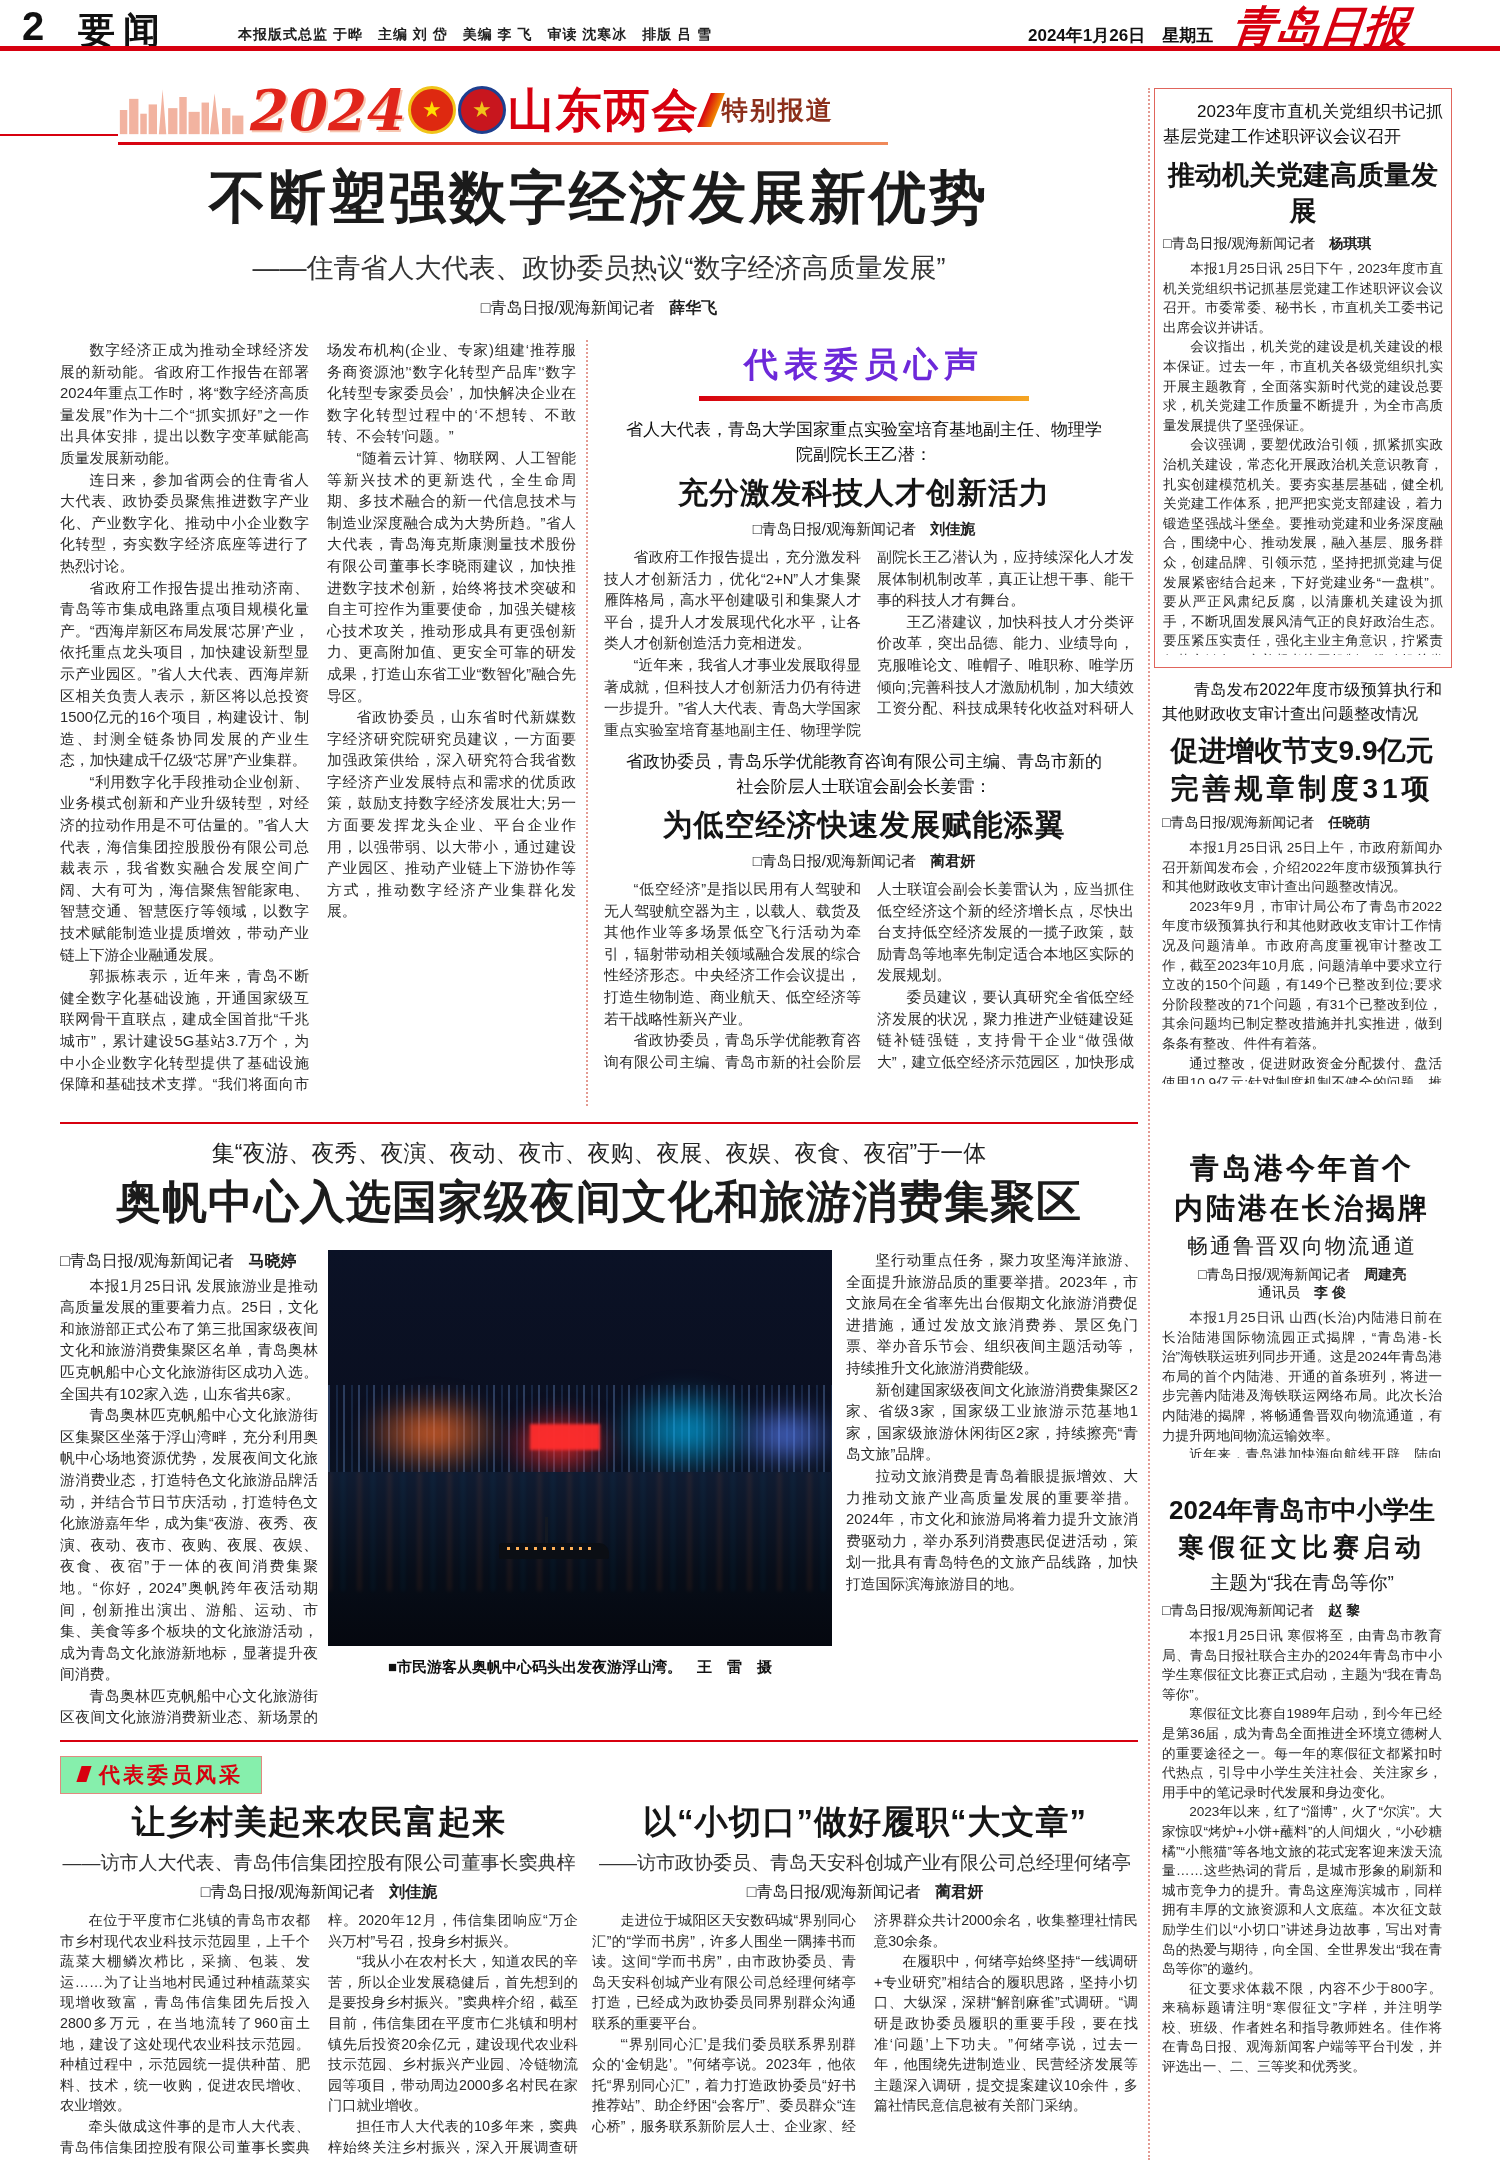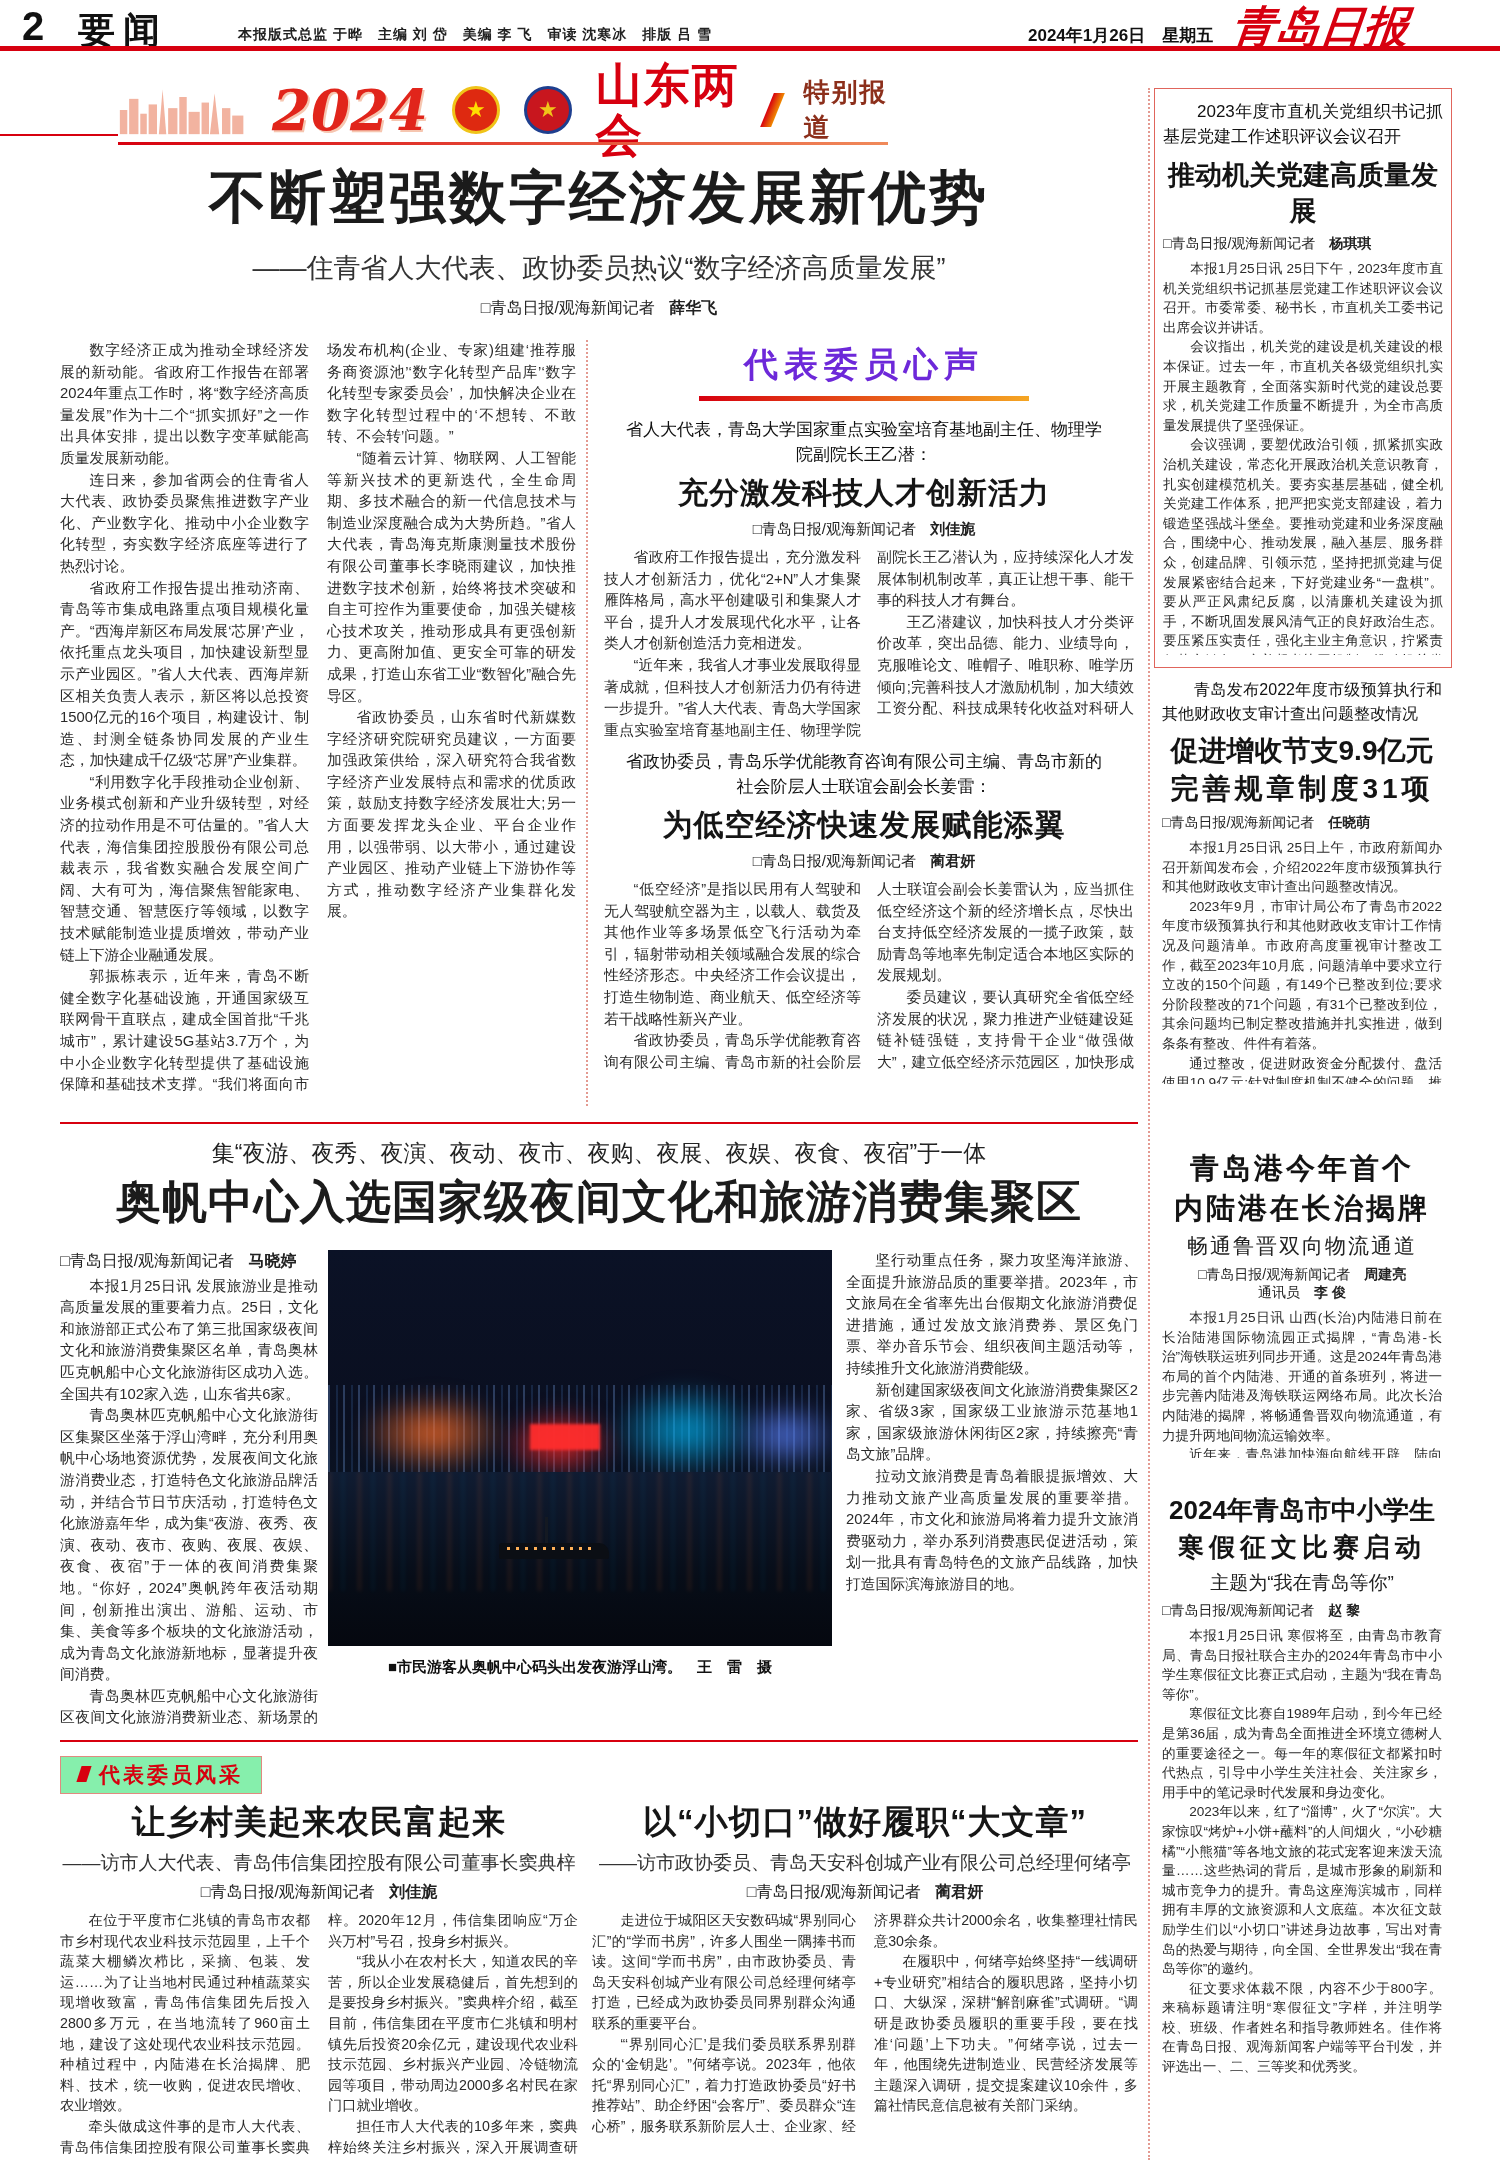--- a/index.html
+++ b/index.html
@@ -13,21 +13,21 @@
   .credits{left:238px;top:26px;font-size:14px;font-weight:bold;color:#222;letter-spacing:1px;}
   .issuedate{left:1028px;top:24px;font-size:17px;font-weight:bold;color:#111;}
   .masthead{left:1232px;top:-2px;font-size:44px;font-weight:bold;color:#d7000f;
             font-family:"DejaVu Serif","Liberation Serif",serif;font-style:italic;transform:skewX(-6deg);}
   .mainrule{left:0;top:46px;width:1500px;height:5px;background:#d7000f;}
 
   
   .vdot{left:1148px;top:88px;height:2072px;width:0;border-left:2px dotted #e39a91;}
 
   
-  .banner{left:118px;top:80px;width:770px;height:60px;display:flex;align-items:center;gap:24px;}
+  .banner{left:118px;top:80px;width:770px;height:60px;display:flex;align-items:center;gap:2px;}
   .skyline{width:130px;height:52px;flex:none;}
   .b-year{font-family:"DejaVu Serif","Liberation Serif",serif;font-size:56px;font-weight:bold;
           font-style:italic;color:#e1251b;line-height:56px;text-shadow:2px 2px 0 #f6c6b0;}
   .emblem{width:42px;height:42px;border-radius:50%;flex:none;display:flex;align-items:center;justify-content:center;font-size:22px;}
   .emblem.nat{background:#de2910;border:3px solid #f0c419;color:#ffde00;}
   .emblem.cppcc{background:#c8161e;border:3px solid #1e3f8f;color:#f0c419;}
   .b-title{font-size:46px;font-weight:bold;color:#d7000f;letter-spacing:2px;line-height:50px;}
   .b-slash{width:14px;height:34px;background:linear-gradient(90deg,#d7000f,#f08a00);transform:skewX(-22deg);margin:0 2px;}
   .b-tag{font-size:26px;font-weight:bold;color:#8c2f1b;letter-spacing:2px;}
   .banner-rule{left:118px;top:142px;width:770px;height:3px;background:linear-gradient(90deg,#d7000f,#f08a5a);}
@@ -250,21 +250,21 @@
   <div class="abs mid-rule-bot"></div>
   <div class="abs pf-label">代表委员风采</div>
 
   <div class="abs pf-a pf-sub">——访市人大代表、青岛伟信集团控股有限公司董事长窦典梓</div>
   <div class="abs pf-a pf-headline">让乡村美起来农民富起来</div>
   <div class="abs pf-a pf-byline byline">
     <span>□青岛日报/观海新闻记者</span>
     <b>刘佳旎</b>
   </div>
   <div class="abs pf-a pf-body bodytext">
-      <p>在位于平度市仁兆镇的青岛市农都市乡村现代农业科技示范园里，上千个蔬菜大棚鳞次栉比，采摘、包装、发运……为了让当地村民通过种植蔬菜实现增收致富，青岛伟信集团先后投入2800多万元，在当地流转了960亩土地，建设了这处现代农业科技示范园。种植过程中，内陆港在长治揭牌、肥料、技术，统一收购，促进农民增收、农业增效。</p>
+      <p>在位于平度市仁兆镇的青岛市农都市乡村现代农业科技示范园里，上千个蔬菜大棚鳞次栉比，采摘、包装、发运……为了让当地村民通过种植蔬菜实现增收致富，青岛伟信集团先后投入2800多万元，在当地流转了960亩土地，建设了这处现代农业科技示范园。种植过程中，示范园统一提供种苗、肥料、技术，统一收购，促进农民增收、农业增效。</p>
       <p>牵头做成这件事的是市人大代表、青岛伟信集团控股有限公司董事长窦典梓。2020年12月，伟信集团响应“万企兴万村”号召，投身乡村振兴。</p>
       <p>“我从小在农村长大，知道农民的辛苦，所以企业发展稳健后，首先想到的是要投身乡村振兴。”窦典梓介绍，截至目前，伟信集团在平度市仁兆镇和明村镇先后投资20余亿元，建设现代农业科技示范园、乡村振兴产业园、冷链物流园等项目，带动周边2000多名村民在家门口就业增收。</p>
       <p>担任市人大代表的10多年来，窦典梓始终关注乡村振兴，深入开展调查研究，先后提交了关于促进农村一二三产业融合发展、设立乡村振兴专项基金等高质量建议。此外，他还积极发挥人大代表的监督作用，多次参加市人大组织的视察调研活动，为农业农村发展建言献策。</p>
     </div>
 
   <div class="abs pf-b pf-headline">以“小切口”做好履职“大文章”</div>
   <div class="abs pf-b pf-sub">——访市政协委员、青岛天安科创城产业有限公司总经理何绪亭</div>
   <div class="abs pf-b pf-byline byline">
     <span>□青岛日报/观海新闻记者</span>
     <b>蔺君妍</b>

